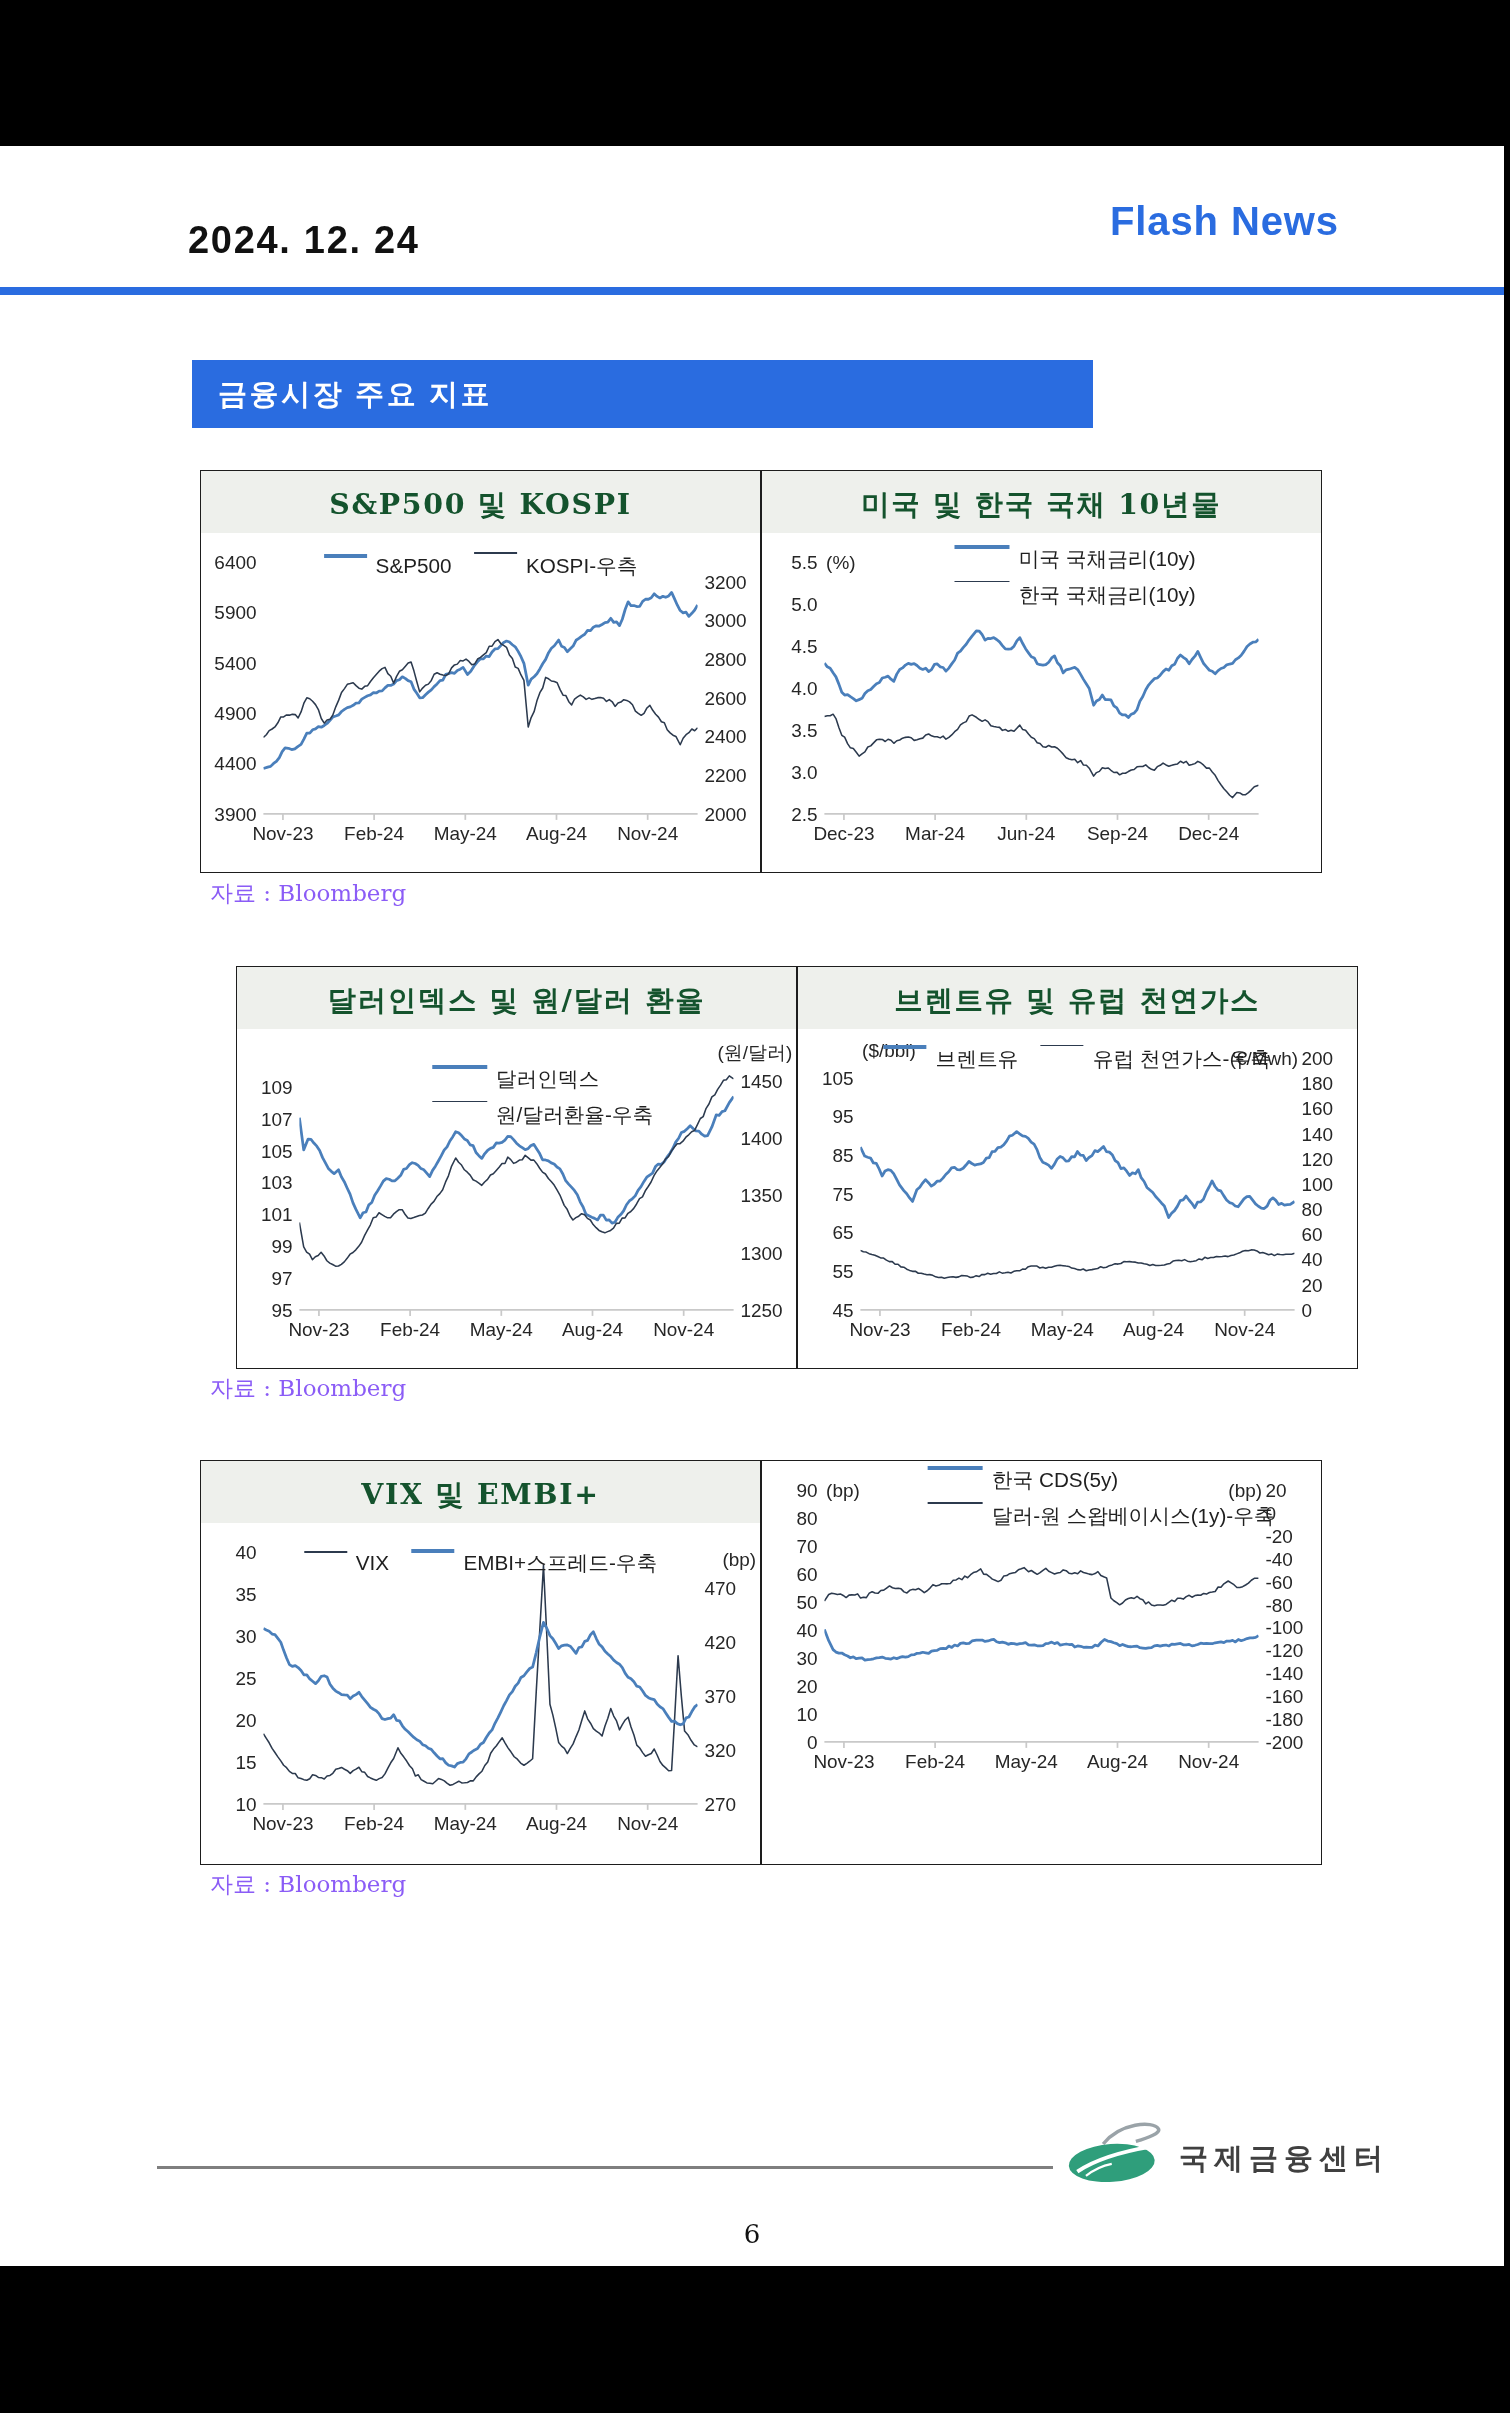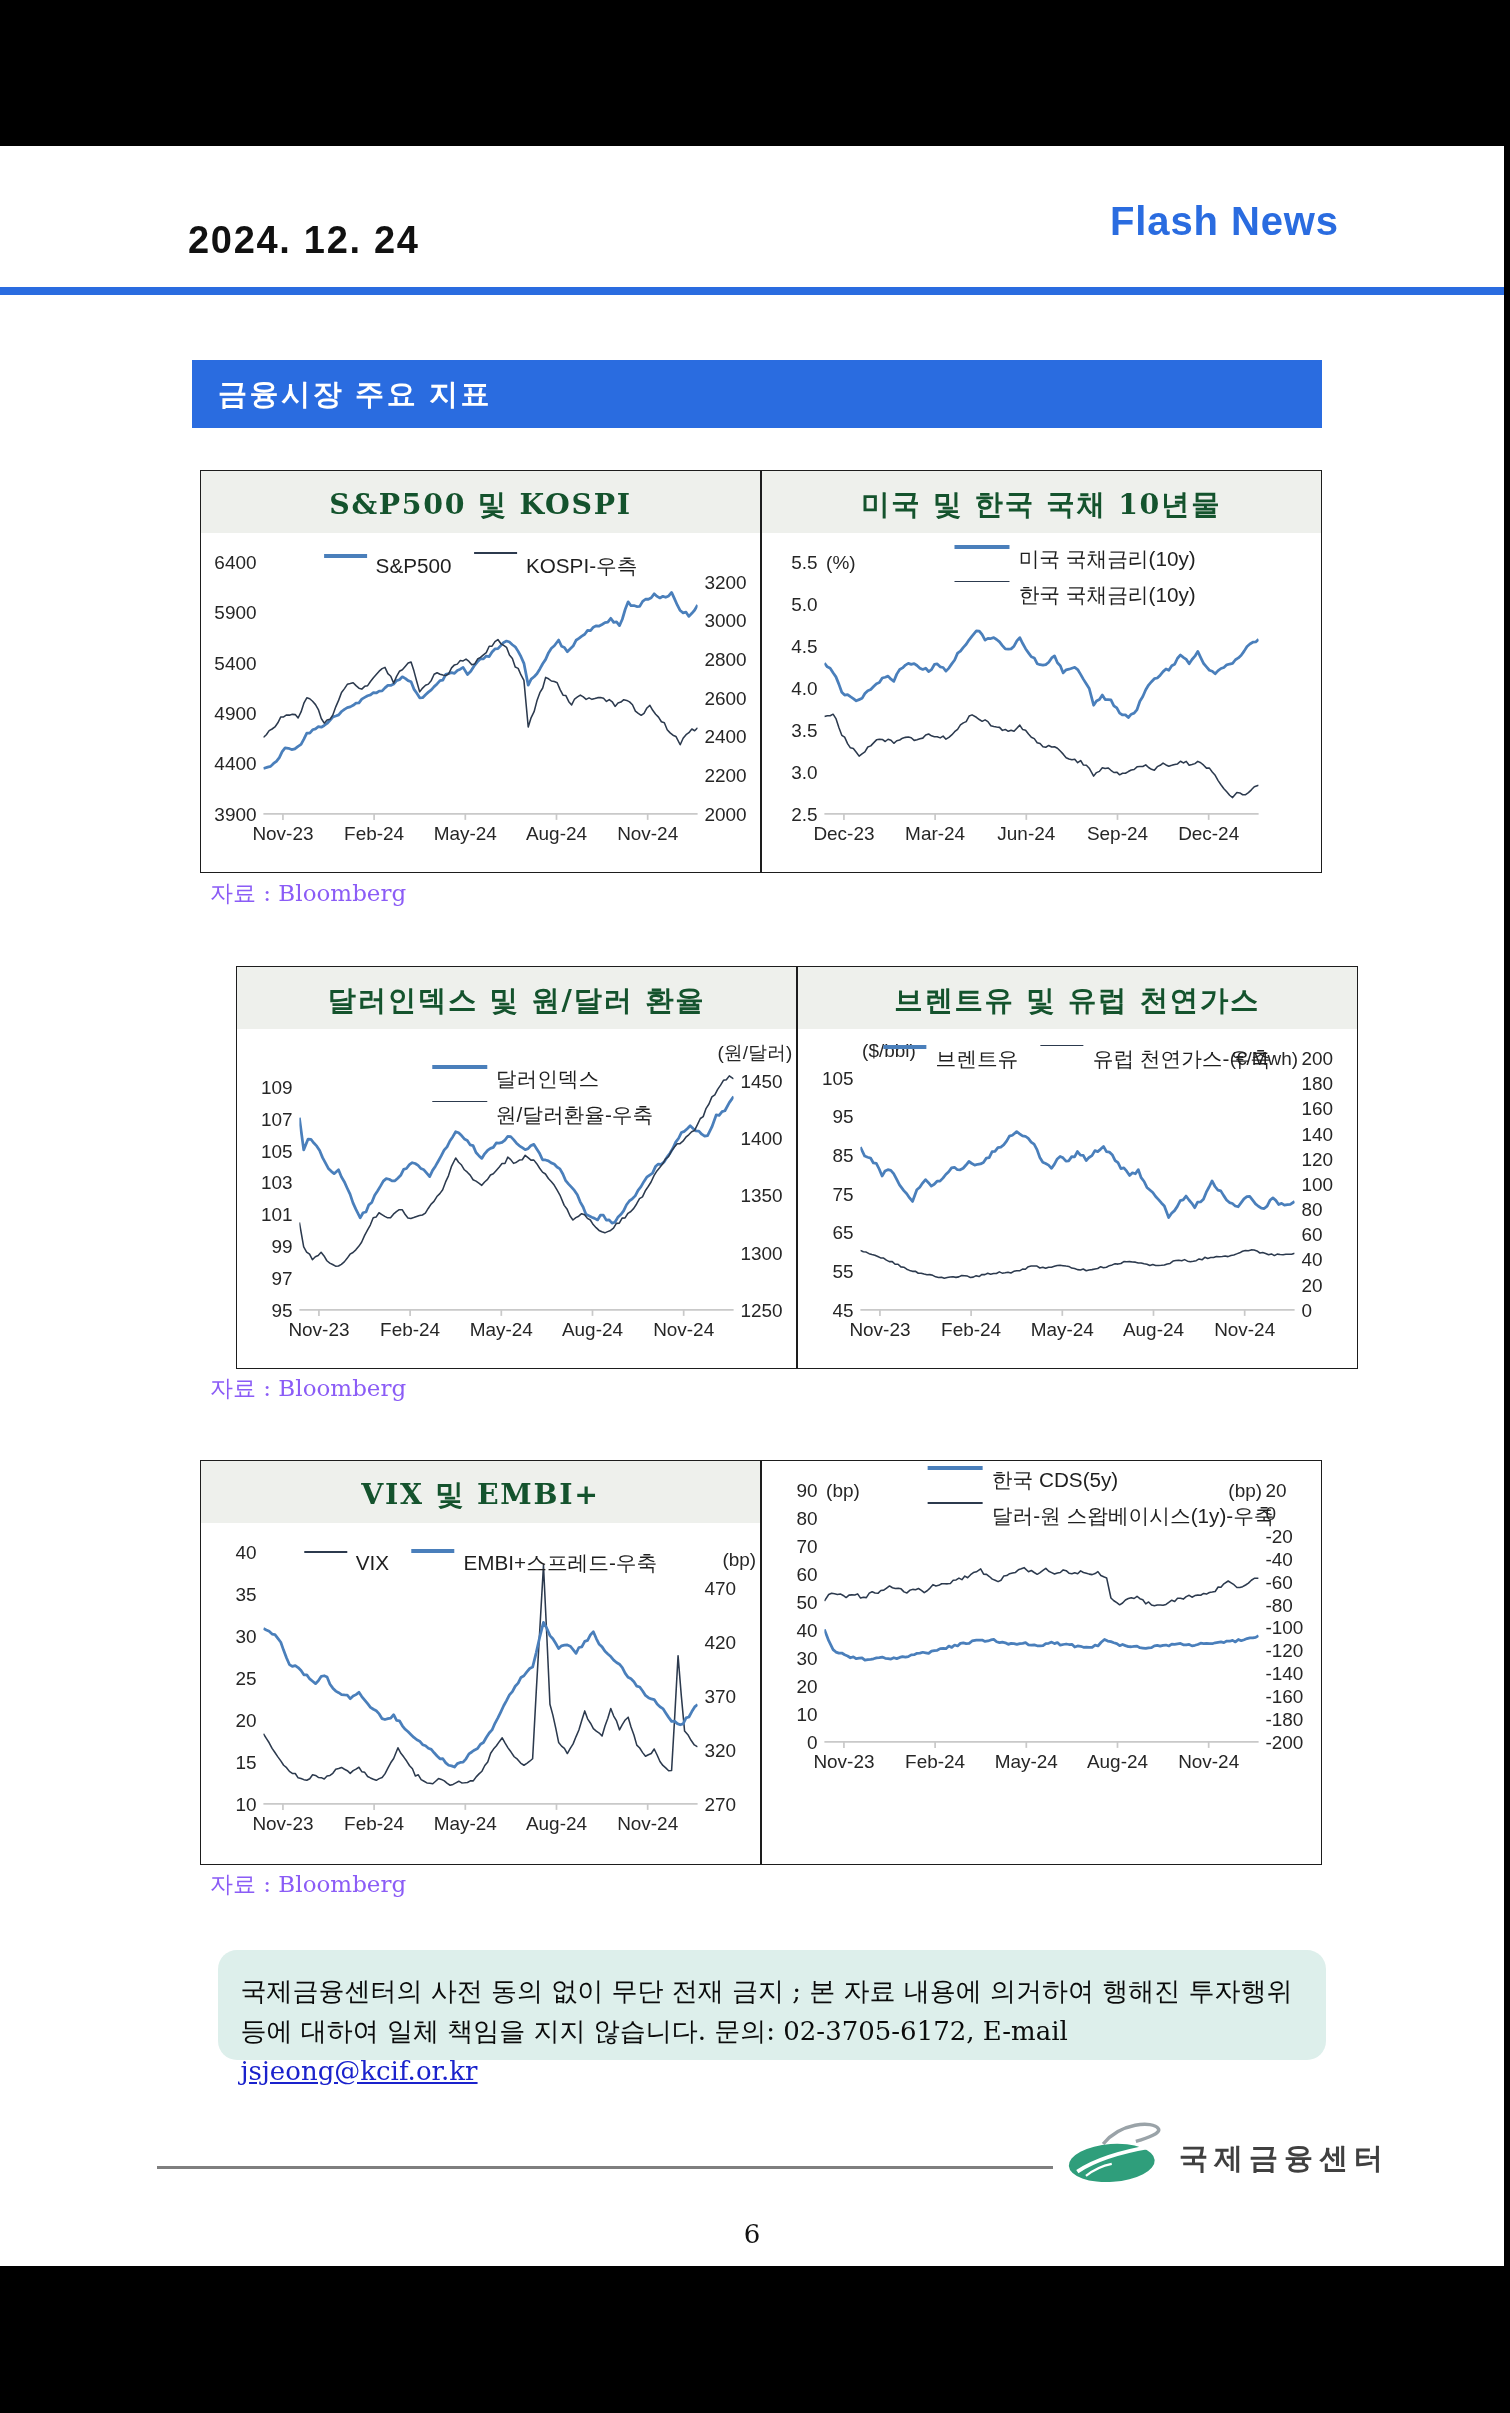--- a/index.html
+++ b/index.html
@@ -6,21 +6,21 @@
     --accent:#2a6ce0; --band:#eef0ec; --mint:#ddefeb; --green:#2f9e7b;
   }
   html,body{margin:0;padding:0;background:#000;}
   .canvas{position:relative;width:1510px;height:2413px;background:#000;overflow:hidden;
           font-family:"Liberation Sans",sans-serif;}
   .page{position:absolute;left:0;top:146px;width:1504px;height:2120px;background:#ffffff;overflow:hidden;}
   .page > *{position:absolute;}
   .doc-date{left:188px;top:73px;font-weight:bold;font-size:38px;letter-spacing:1.7px;color:#111;}
   .brand{right:165px;top:53px;font-weight:bold;font-size:40px;color:var(--accent);letter-spacing:0.9px;}
   .blue-rule{left:0;top:141px;width:1504px;height:7.8px;background:var(--accent);}
-  .section-bar{left:192px;top:214px;width:1130px;height:68px;background:var(--accent);
+  .section-bar{left:192px;top:214px;width:901px;height:68px;background:var(--accent);
                color:#fff;font-weight:bold;font-size:29px;line-height:68px;
                padding-left:26px;box-sizing:border-box;letter-spacing:2.6px;}
   .rowbox{left:200px;width:1122px;height:403px;border:1.7px solid #1d1d1d;background:#fff;
           display:flex;box-sizing:border-box;}
   .cell{width:559px;position:relative;}
   .vdiv{width:1.7px;background:#1d1d1d;}
   .cell-title{height:62px;background:var(--band);text-align:center;
               font-family:"DejaVu Serif","Liberation Serif",serif;font-weight:bold;
               font-size:28.4px;line-height:66px;letter-spacing:1.7px;color:#14532d;}
   .chart-area{position:relative;height:336px;}
@@ -352,24 +352,20 @@
               <div class="li">
                 <span class="ls" style="width: 55px; height: 1.7px; background: rgb(44, 58, 78);"></span>
                 <span>달러-원 스왑베이시스(1y)-우축</span>
               </div>
             </div>
           </div>
         </div>
     </div>
     <div class="src" style="top:1723px;">자료 : Bloomberg</div>
 
-    <div class="disclaimer">
-      <span>국제금융센터의 사전 동의 없이 무단 전재 금지 ; 본 자료 내용에 의거하여 행해진 투자행위</span><br>
-      <span>등에 대하여 일체 책임을 지지 않습니다. 문의: 02-3705-6172, E-mail </span><a class="email" href="#">jsjeong@kcif.or.kr</a>
-    </div>
 
     <div class="footer-line"></div>
 
     <svg class="logo" viewBox="0 0 122 82">
       <path d="M42,30 C62,5 100,3 106,12 C110,17 94,23 80,27" stroke="#9aa3a8" stroke-width="4" fill="none"></path>
       <ellipse cx="52" cy="52" rx="50" ry="22" fill="var(--green)" transform="rotate(-4 52 52)"></ellipse>
       <path d="M12,62 C36,46 68,38 98,33" stroke="#ffffff" stroke-width="4.5" fill="none"></path>
       <path d="M22,67 C32,59 42,55 52,53" stroke="#ffffff" stroke-width="2.5" fill="none"></path>
     </svg>
     <div class="logo-text">국제금융센터</div>

